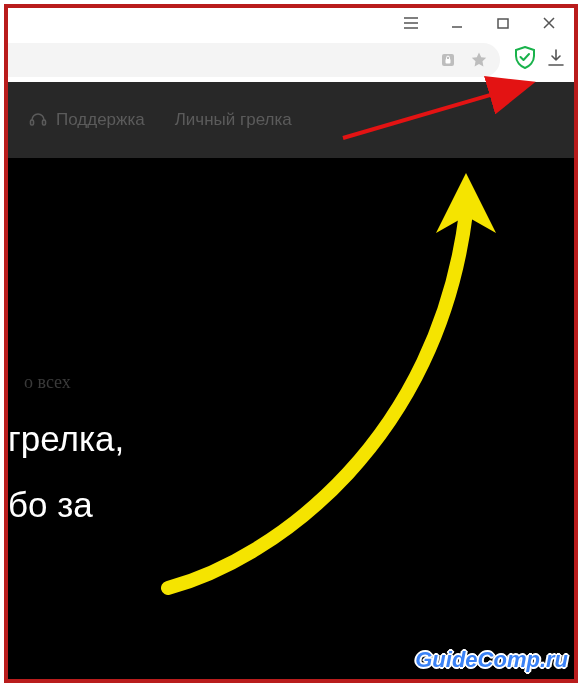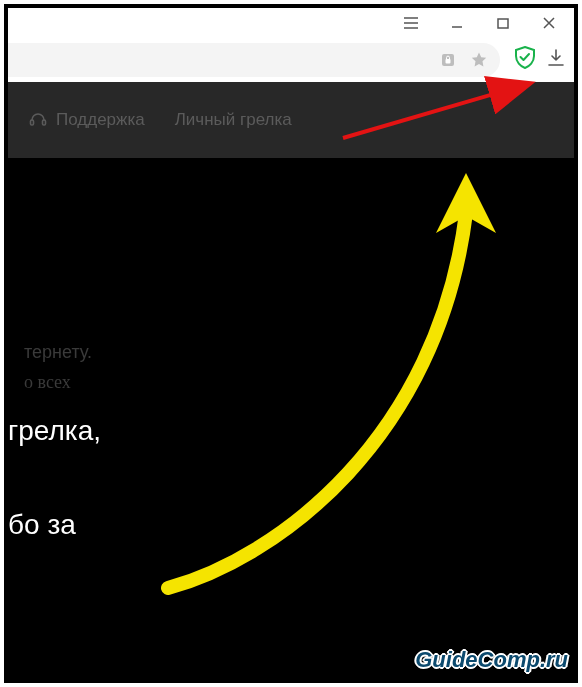--- a/index.html
+++ b/index.html
@@ -7,21 +7,21 @@
     width: 582px;
     height: 687px;
     font-family: Arial, sans-serif;
     background: #fff;
     position: relative;
     overflow: hidden;
   }
   .frame {
     position: absolute;
     top: 4px; left: 4px; right: 4px; bottom: 4px;
-    border: 4px solid #000000;
+    border: 4px solid #b91c1c;
     background: #fff;
   }
   
   .titlebar {
     height: 30px;
     background: #fff;
     display: flex;
     justify-content: flex-end;
     align-items: center;
     padding-right: 2px;
@@ -90,26 +90,27 @@
     color: #3a3a3a;
     font-size: 18px;
     line-height: 28px;
   }
   .ft1 { top: 256px; }
   .ft2 { top: 286px; font-family: Liberation Serif, serif; }
   .big-text {
     position: absolute;
     left: 0;
     color: #fff;
-    font-size: 28px;
+    font-size: 35px;
     line-height: 62px;
     font-weight: 400;
+    margin-top: 8px;
   }
   .bt1 { top: 318px; }
-  .bt2 { top: 412px; text-align: right; }
+  .bt2 { top: 384px; text-align: right; }
   
   .red-arrow {
     position: absolute;
     top: 68px;
     left: 330px;
     pointer-events: none;
   }
   .yellow-arrow {
     position: absolute;
     top: 130px;
@@ -118,21 +119,21 @@
   }
   
   .watermark {
     position: absolute;
     right: 14px;
     bottom: 14px;
     font-family: "Comic Sans MS", cursive, sans-serif;
     font-style: italic;
     font-size: 22px;
     font-weight: bold;
-    color: #0c4a6e;
+    color: #3b82f6;
     text-shadow:
       -1px -1px 0 #fff, 1px -1px 0 #fff,
       -1px 1px 0 #fff, 1px 1px 0 #fff,
       -2px 0 0 #fff, 2px 0 0 #fff,
       0 -2px 0 #fff, 0 2px 0 #fff;
   }
 </style>
 </head>
 <body>
 
@@ -199,21 +200,20 @@
             <rect x="2.5" y="10" width="3" height="5" rx="1.3" fill="none" stroke="#5b5b5b" stroke-width="1.6"></rect>
             <rect x="14.5" y="10" width="3" height="5" rx="1.3" fill="none" stroke="#5b5b5b" stroke-width="1.6"></rect>
           </svg>
         <span>Поддержка</span>
       </div>
       <div class="nav-item">
         <span>Личный грелка</span>
       </div>
     </div>
 
-    <div class="fade-text ft1">тернету.</div>
     <div class="fade-text ft2">о всех</div>
 
     <div class="big-text bt1">грелка,</div>
     <div class="big-text bt2">бо за</div>
   </div>
 
   <svg class="red-arrow" width="210" height="70">
     <defs>
       <marker id="rh" markerWidth="12" markerHeight="10" refX="10" refY="5" orient="auto">
         <path d="M0 0L12 5L0 10z" fill="#e31313"></path>

